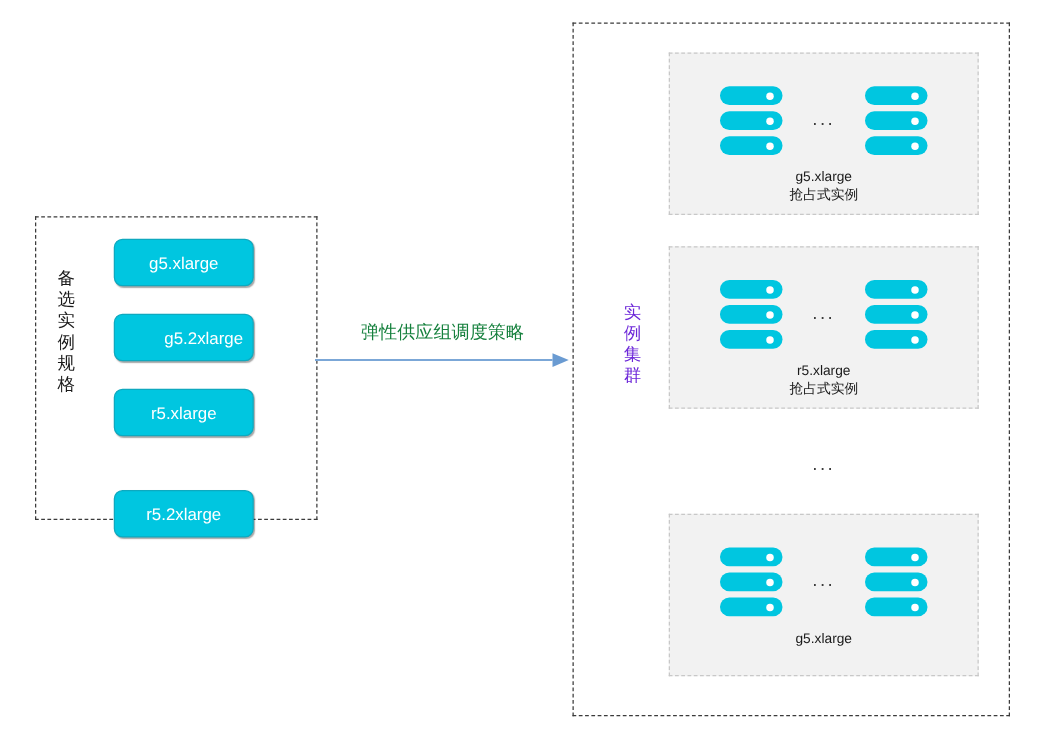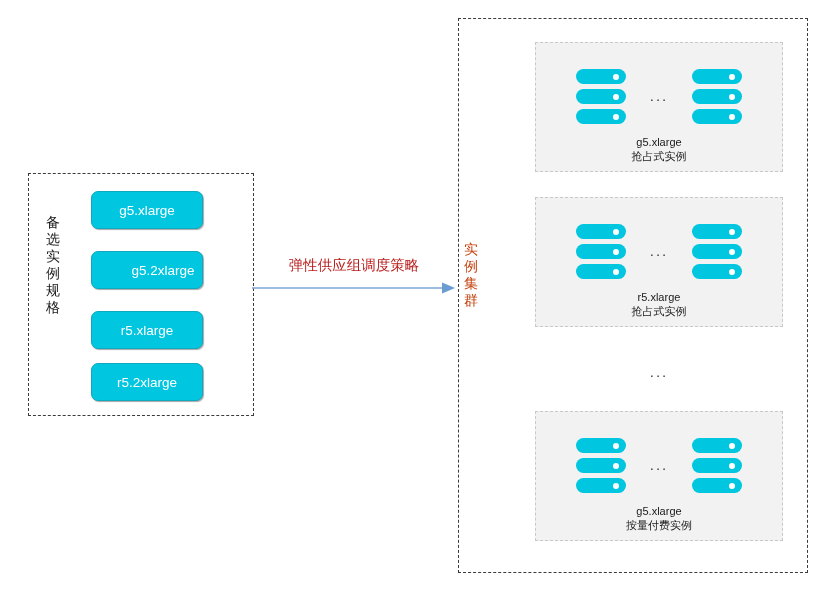--- a/index.html
+++ b/index.html
@@ -68,43 +68,43 @@
     width: 210px;
     height: 20px;
   }
   #flow-arrow-label {
     position: absolute;
     left: 268px;
     top: 256px;
     width: 172px;
     text-align: center;
     font-size: 14.5px;
-    color: #b91c1c;
+    color: #15803d;
     white-space: nowrap;
   }
 
   
   #cluster-container {
     position: absolute;
     left: 458px;
     top: 18px;
     width: 350px;
     height: 555px;
     border: 1px dashed #3b3b3b;
     box-sizing: border-box;
     background: #ffffff;
   }
   #cluster-vertical-label {
     position: absolute;
-    left: 460px;
+    left: 495px;
     top: 241px;
     width: 22px;
     font-size: 14px;
     line-height: 17px;
-    color: #c2410c;
+    color: #6d28d9;
     text-align: center;
     word-break: break-all;
   }
 
   .cluster-group {
     position: absolute;
     left: 535px;
     width: 248px;
     background: #f2f2f2;
     border: 1px dashed #c8c8c8;
@@ -182,21 +182,21 @@
   <div id="left-container"></div>
 
   <div id="left-vertical-label">备选实例规格</div>
 
   <div class="spec-chip" style="top:191px;">g5.xlarge</div>
 
   <div class="spec-chip" style="top:251px;padding-left:32px;">g5.2xlarge</div>
 
   <div class="spec-chip" style="top:311px;">r5.xlarge</div>
 
-  <div class="spec-chip" style="top:363px;">r5.2xlarge</div>
+  <div class="spec-chip" style="top:392px;">r5.2xlarge</div>
 
   <div id="flow-arrow-label">弹性供应组调度策略</div>
 
   <svg id="flow-arrow" viewBox="0 0 210 20">
     <line x1="2" y1="10" x2="192" y2="10" stroke="#7ba7d7" stroke-width="1.6"></line>
     <polygon points="192,4.5 205,10 192,15.5" fill="#6a9bd2"></polygon>
   </svg>
 
   <div id="cluster-container"></div>
 
@@ -289,17 +289,16 @@
         <div class="server-bar">
             <span class="server-led"></span>
           </div>
         <div class="server-bar">
             <span class="server-led"></span>
           </div>
       </div>
     </div>
     <div class="group-caption" style="top:92px;">
       <span>g5.xlarge</span>
-      <span class="cap-line2">按量付费实例</span>
     </div>
   </div>
 
 </div>
 
 </body></html>

